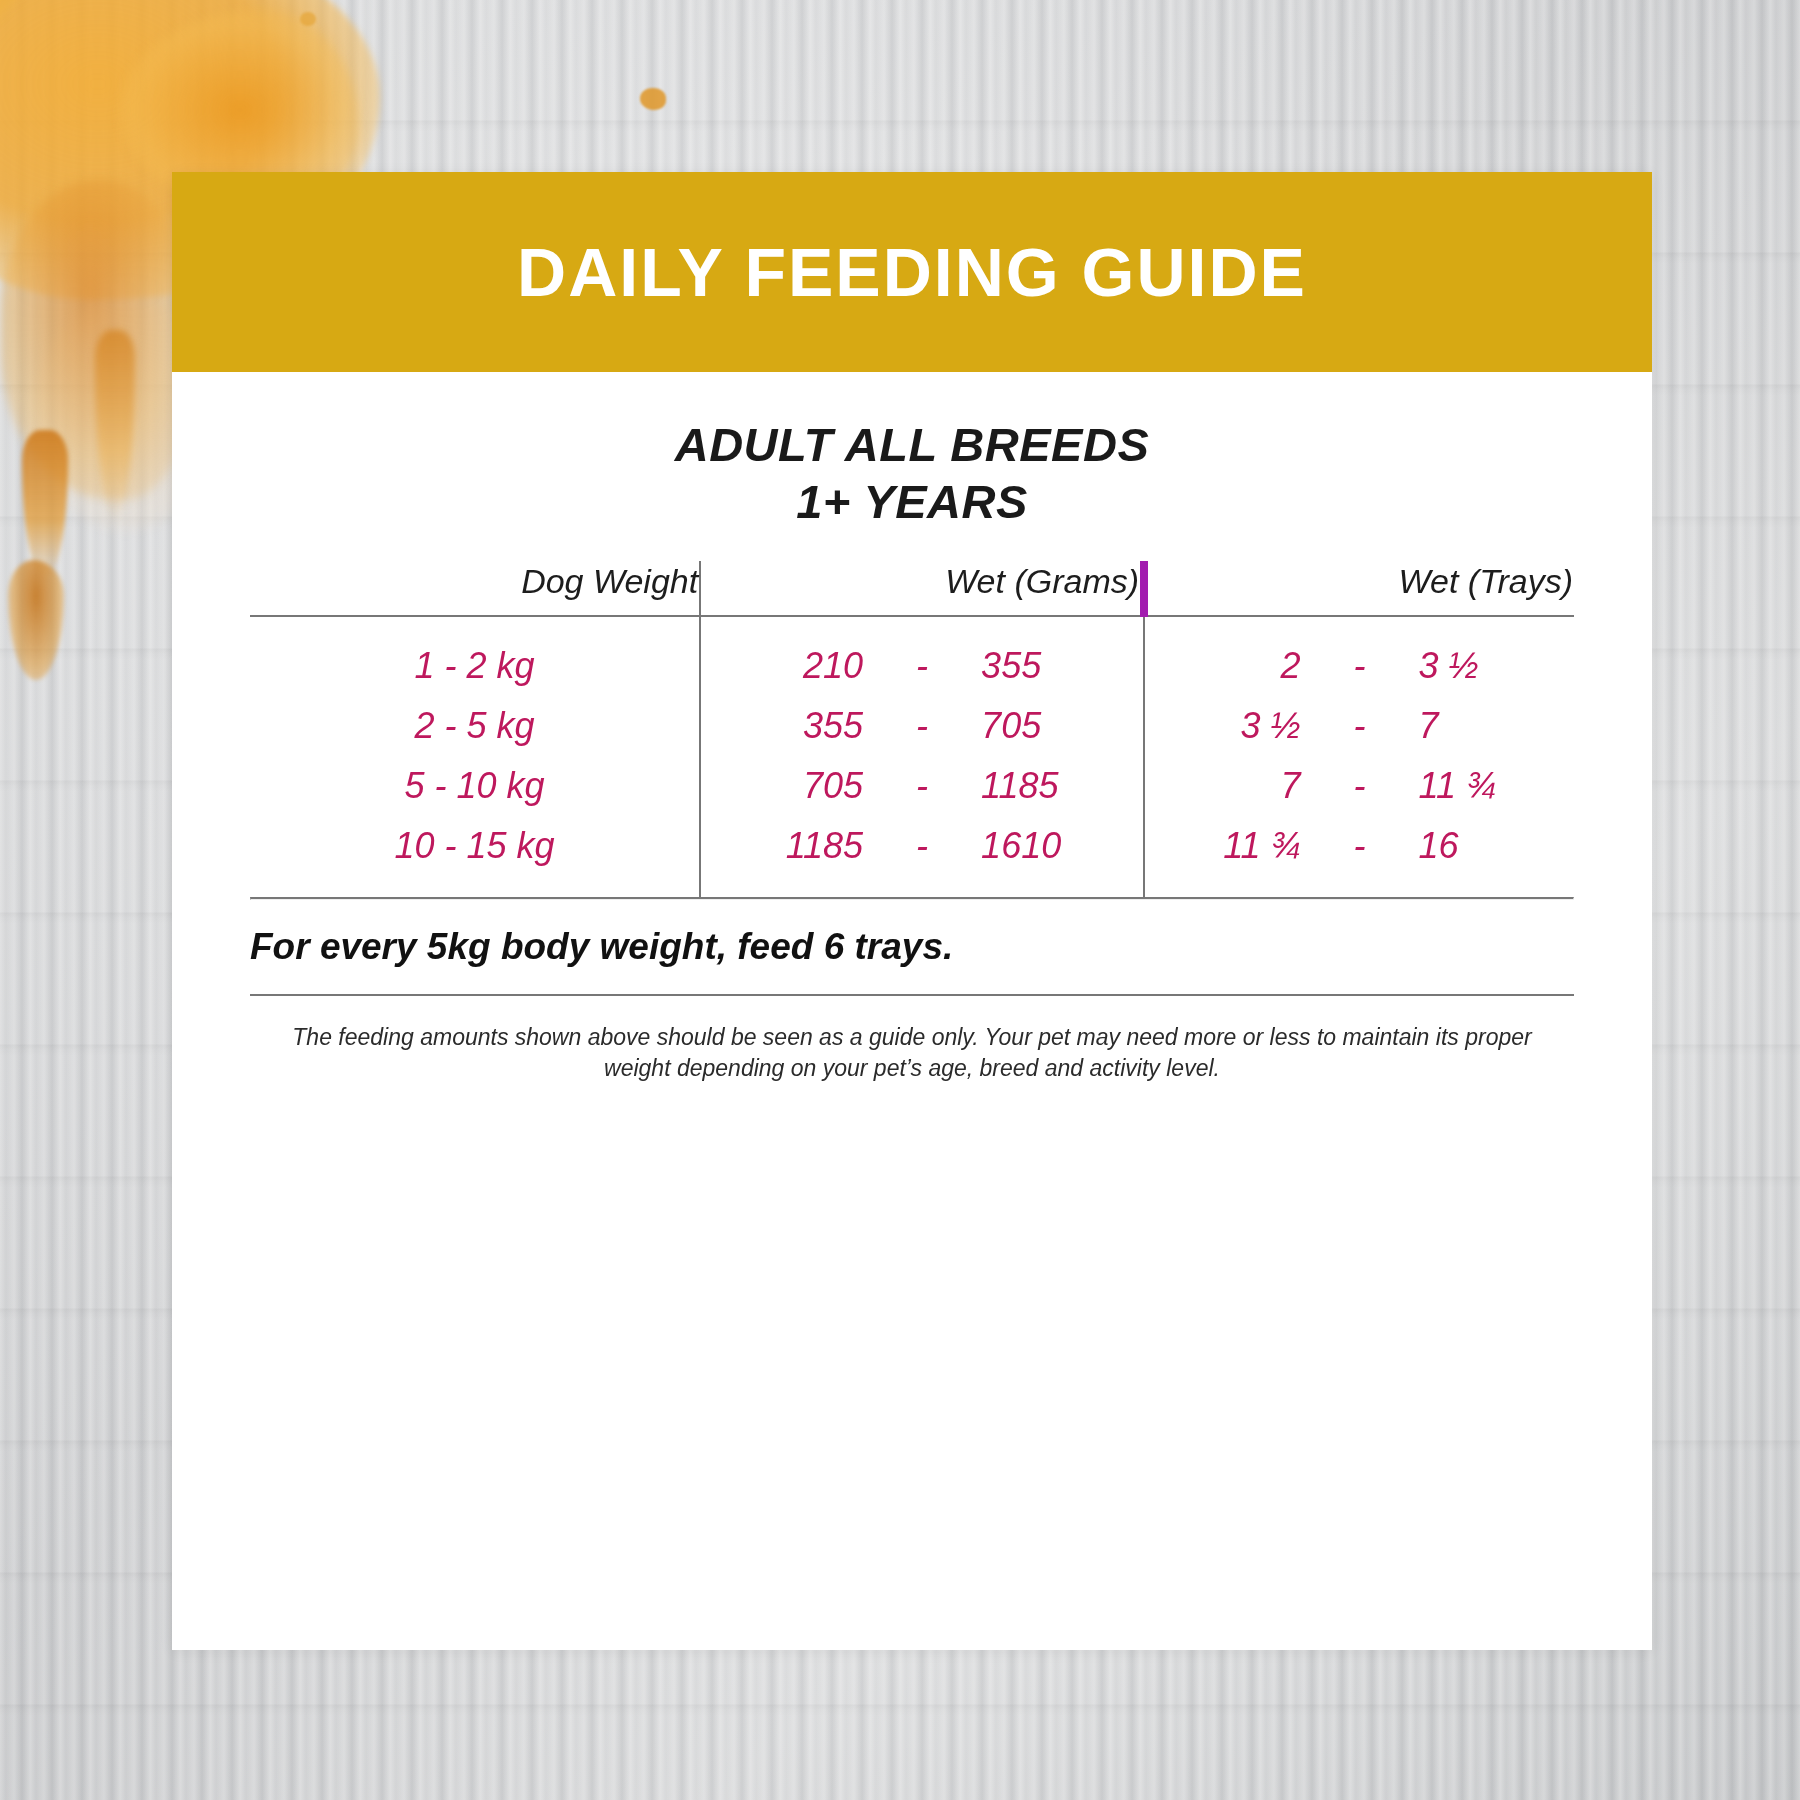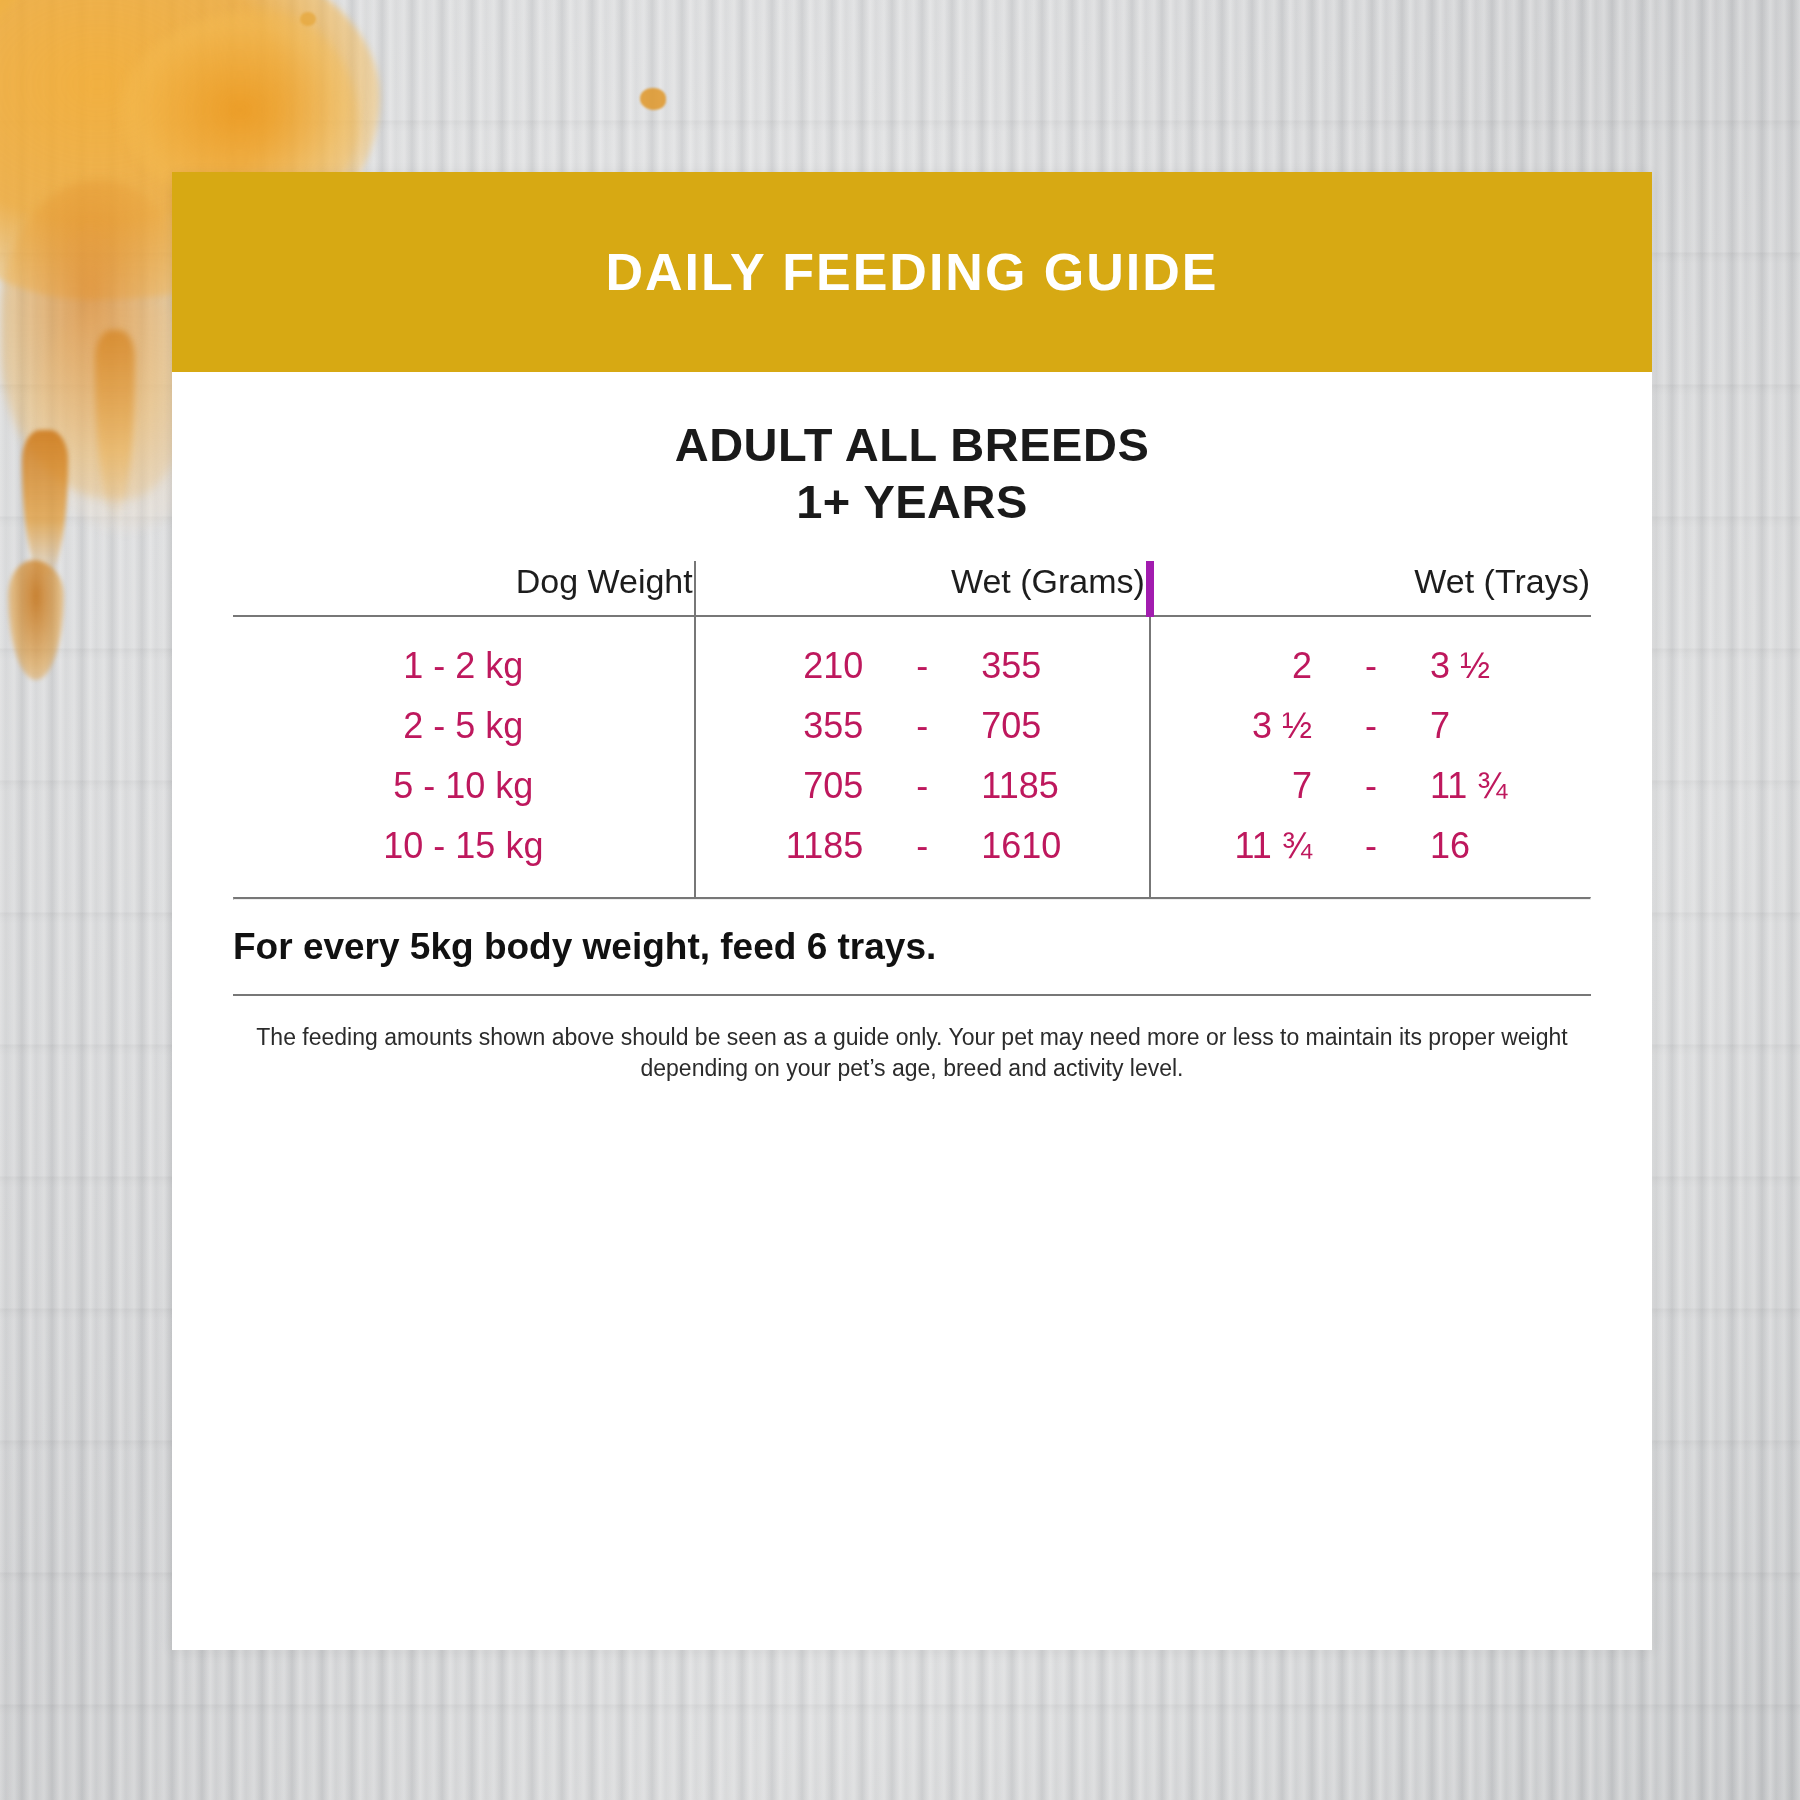--- a/index.html
+++ b/index.html
@@ -122,28 +122,29 @@
   .card-header {
     height: 200px;
     background: #d7a913;
     display: flex;
     align-items: center;
     justify-content: center;
   }
   .card-header h1 {
     margin: 0;
     color: #ffffff;
-    font-size: 52px;
+    font-size: 68px;
     font-weight: bold;
     letter-spacing: 2px;
     font-family: "Liberation Sans", sans-serif;
   }
 
   .card-body {
-    padding: 0 61px;
+    padding: 0 78px;
+    font-style: italic;
   }
 
   .subtitle {
     text-align: center;
     margin-top: 44px;
     color: #1a1a1a;
     font-weight: bold;
     font-size: 47px;
     line-height: 1.22;
     letter-spacing: 0.5px;

